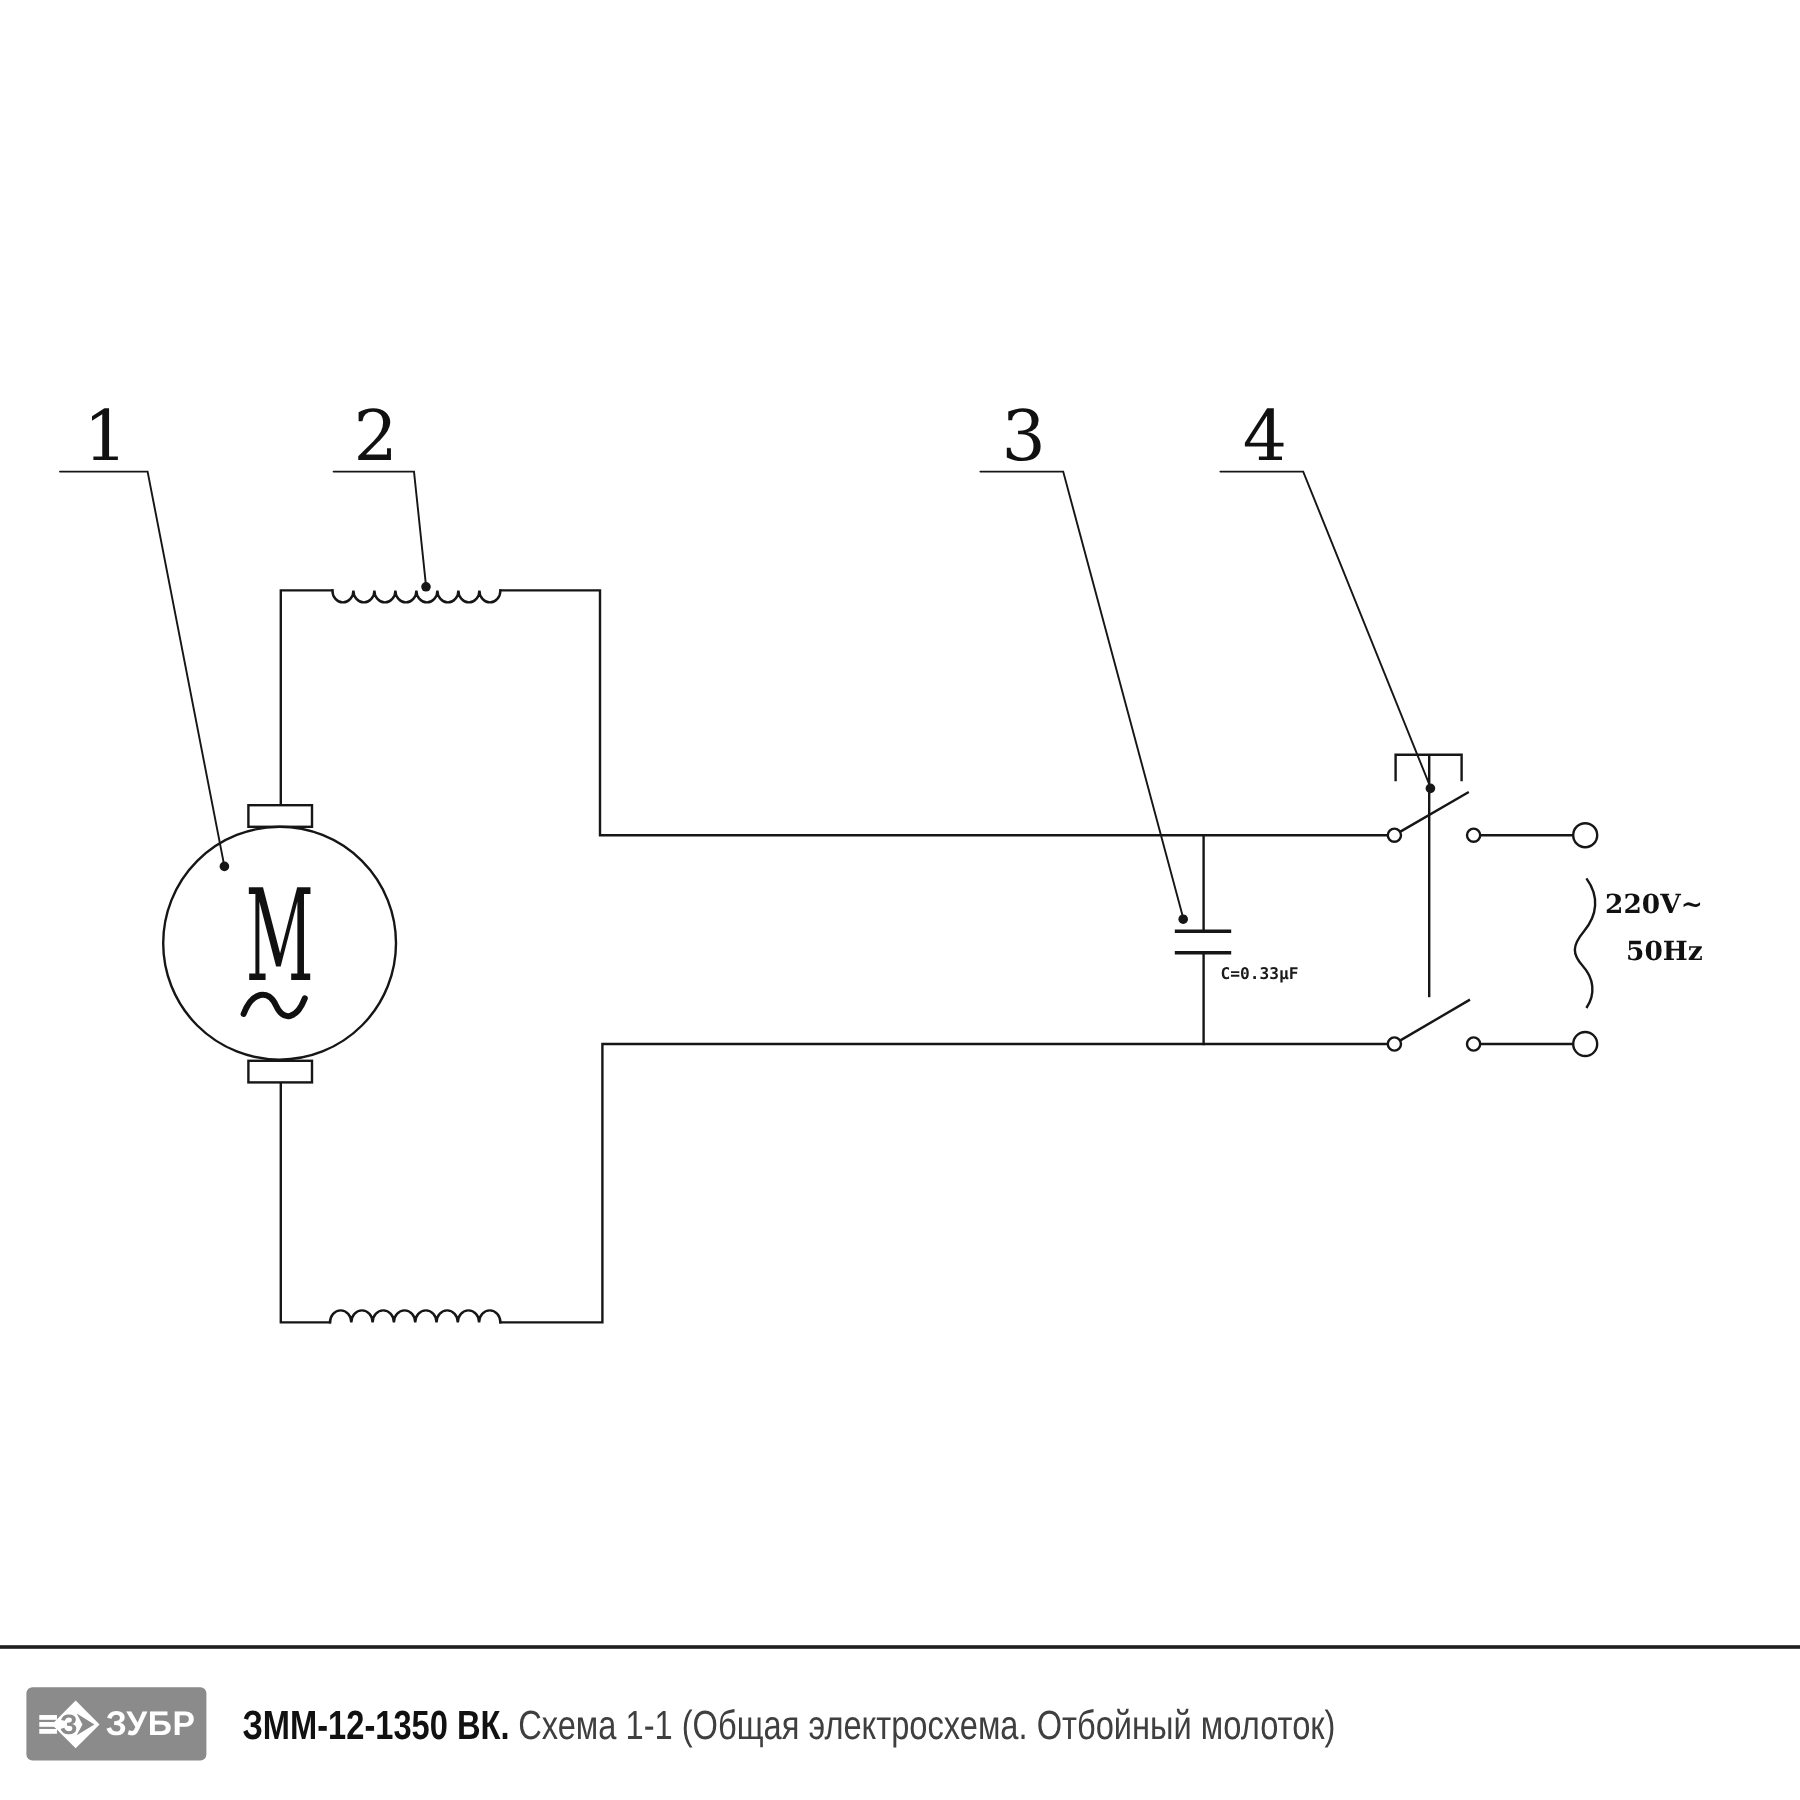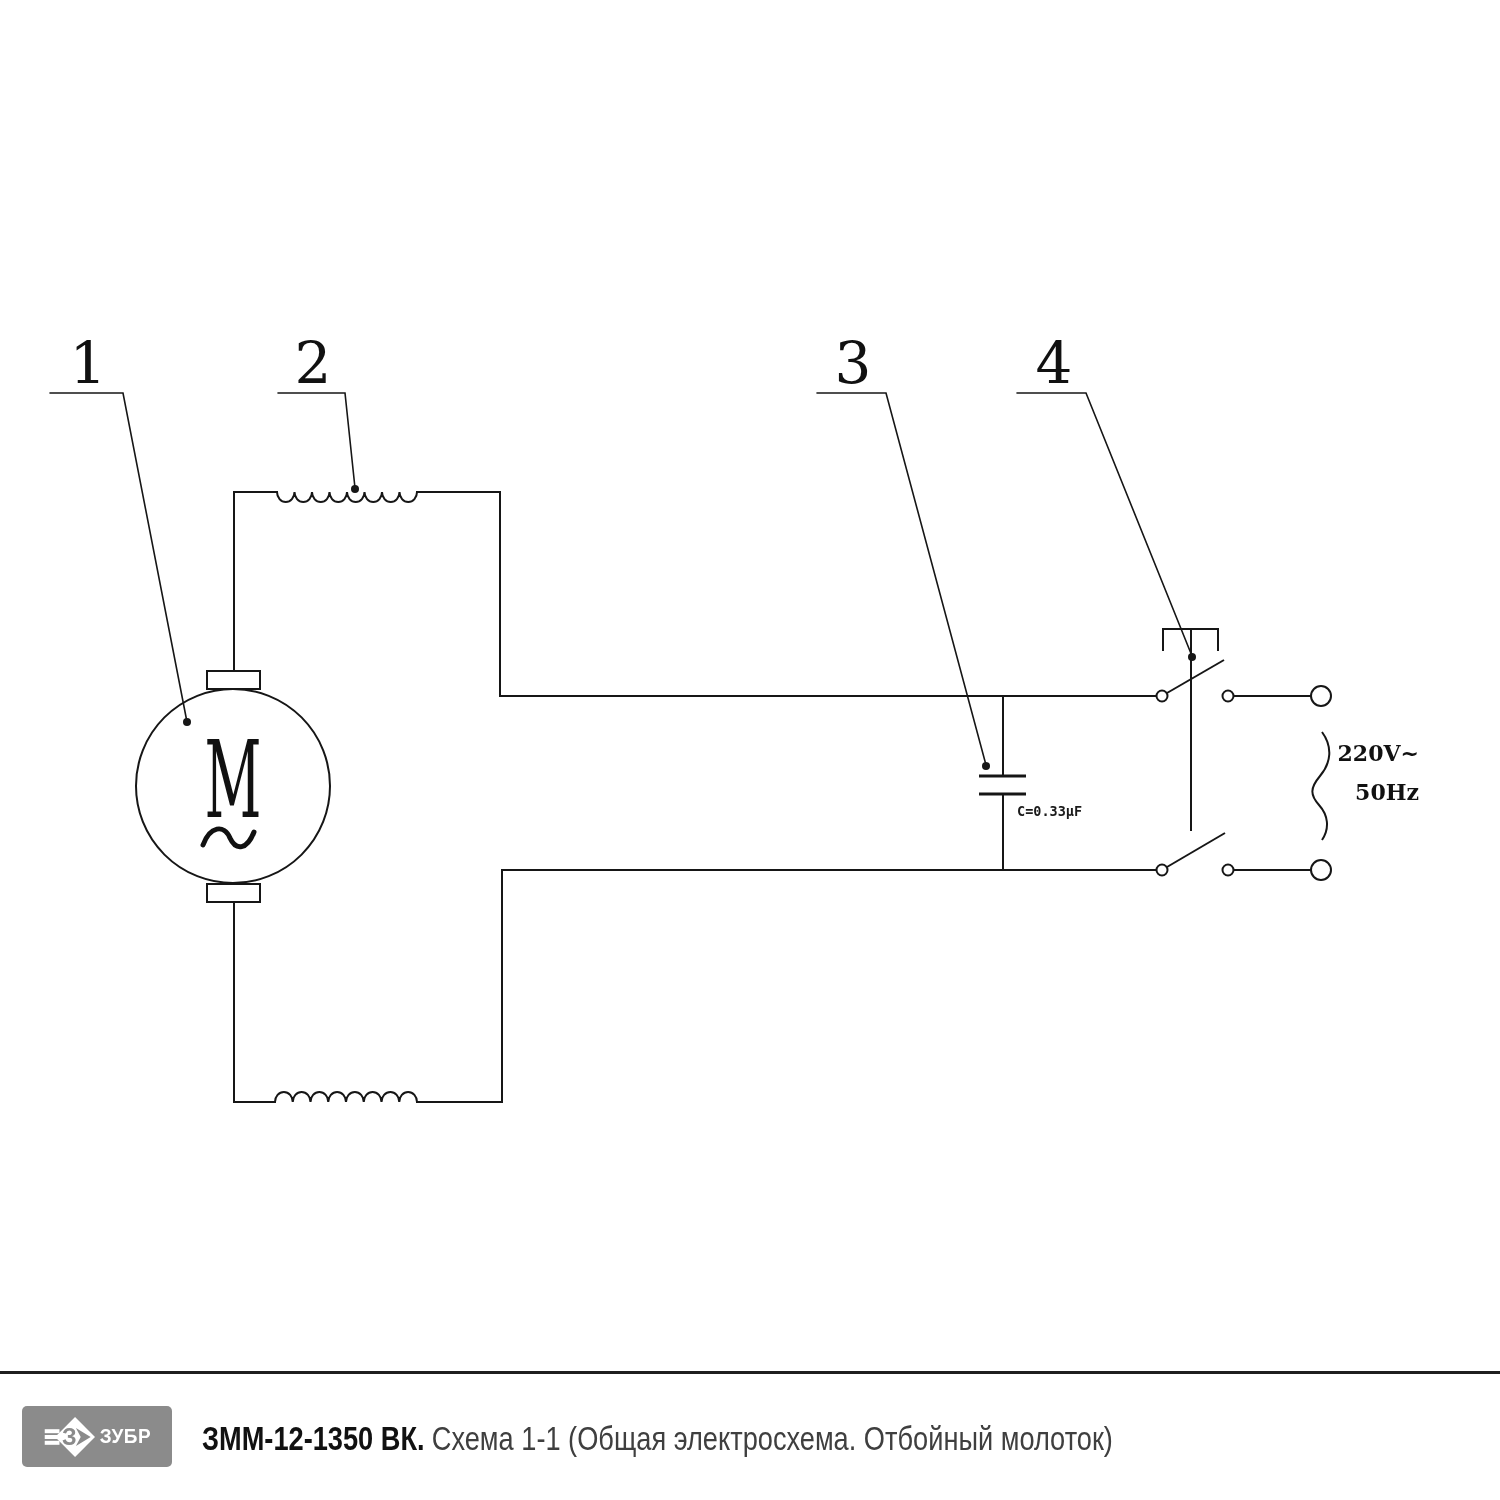--- a/index.html
+++ b/index.html
@@ -41,21 +41,21 @@
     height: 61px;
     border-radius: 5px;
     background: #8b8b8b;
     display: flex;
     align-items: center;
     justify-content: center;
     gap: 5px;
   }
   .logo-box .brand-text {
     color: #ffffff;
-    font-size: 19px;
+    font-size: 28px;
     font-weight: bold;
     letter-spacing: 0.5px;
     line-height: 1;
     transform: scaleY(1.02);
     text-align: center;
   }
   .caption {
     position: absolute;
     left: 202px;
     top: 47px;

